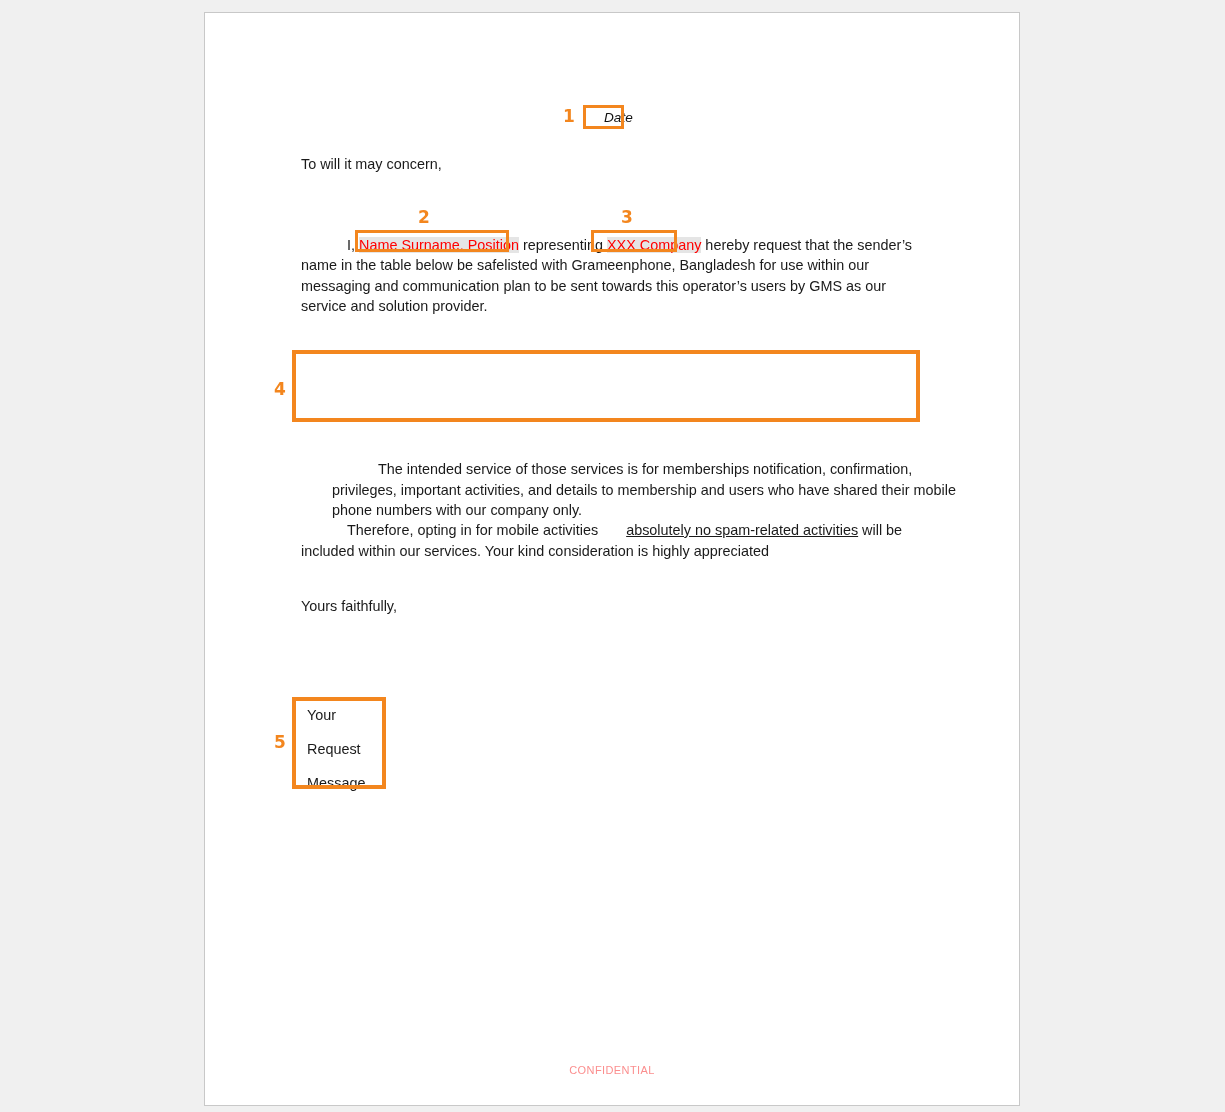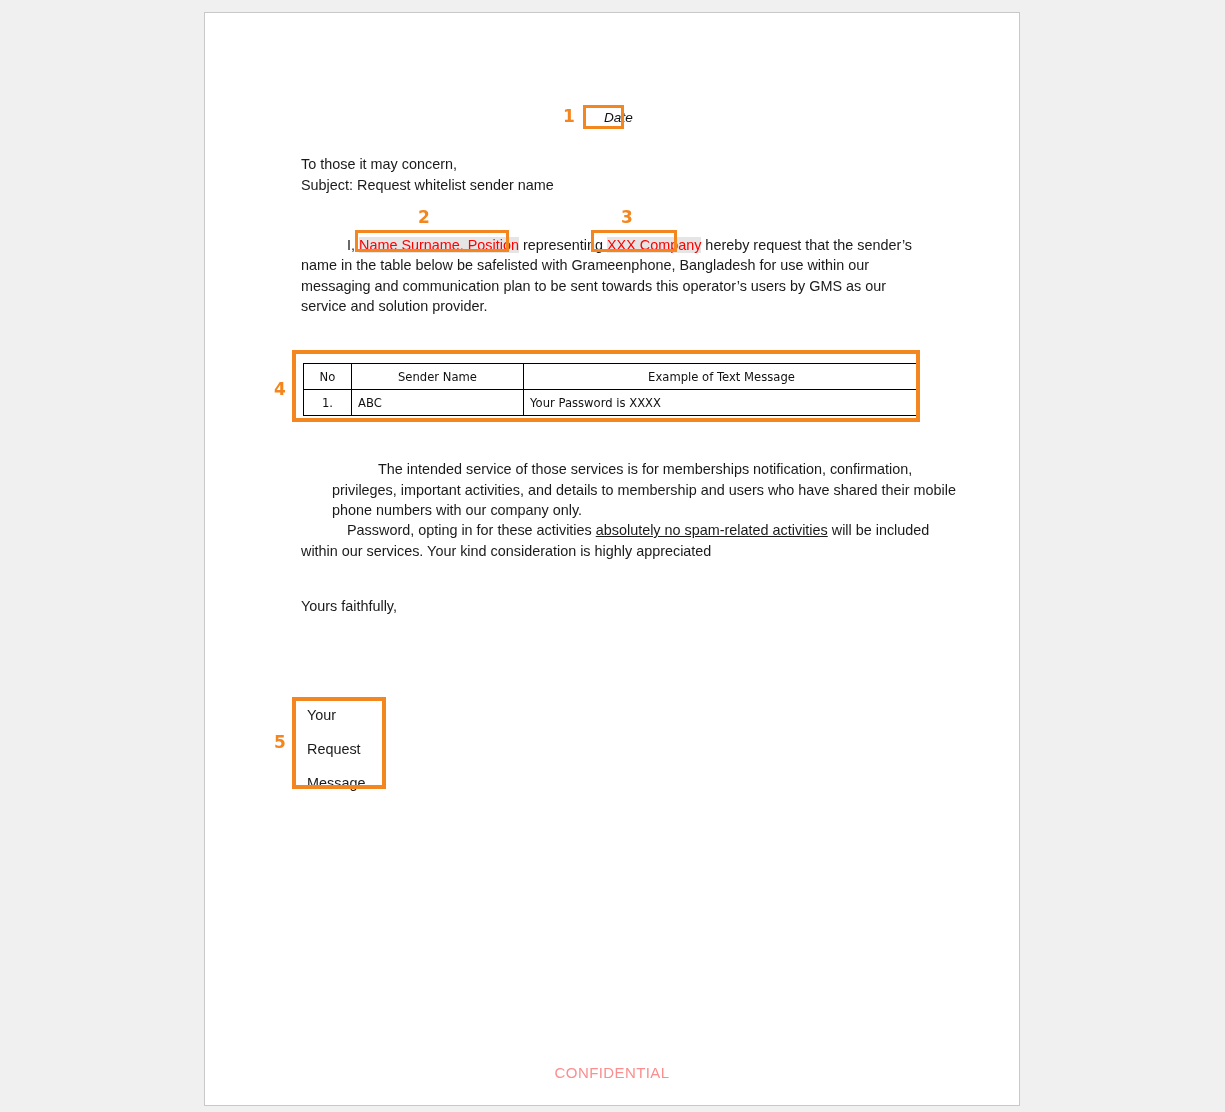--- a/index.html
+++ b/index.html
@@ -123,21 +123,21 @@
     left: 96px;
     top: 507px;
     width: 630px;
     font-size: 14.4px;
     line-height: 20.6px;
     color: #1a1a1a;
     font-family: "Liberation Sans", sans-serif;
   }
   #body-paragraph-2 .indent,
   #body-paragraph-3 .indent { display: inline-block; width: 46px; }
-  .underline-em { text-decoration: underline; }
+  .underline-em { text-decoration: underline; margin-left: 24px; }
 
   
   #closing-line {
     position: absolute;
     left: 96px;
     top: 583px;
     font-size: 14.4px;
     line-height: 21px;
     color: #1a1a1a;
     font-family: Liberation Sans, sans-serif;
@@ -160,21 +160,21 @@
   }
 
   
   #footer-confidential {
     position: absolute;
     left: 0;
     top: 1051px;
     width: 814px;
     text-align: center;
     font-family: "Liberation Sans", sans-serif;
-    font-size: 15px;
+    font-size: 11px;
     letter-spacing: 0.4px;
     color: #fb8e8e;
   }
 
   
   .anno-box {
     position: absolute;
     border: 3px solid #f3861e;
     box-sizing: border-box;
     pointer-events: none;
@@ -206,53 +206,34 @@
 </head>
 <body>
 
 <div id="page-sheet">
 
   <div id="date-line">
     <span id="date-value">Date</span>
   </div>
 
   <div id="salutation-block">
-    <div class="line">To those it may concern,</div>
-    <div class="line">Subject: Request whitelist sender name</div>
+    <div class="line">To will it may concern,</div>
   </div>
 
   <div id="body-paragraph-1">
     <span class="indent"></span><span>I, </span><span class="redfill">Name Surname, Position</span><span> representing </span><span class="redfill">XXX Company</span><span> hereby request that the sender’s name in the table below be safelisted with Grameenphone, Bangladesh for use within our messaging and communication plan to be sent towards this operator’s users by GMS as our service and solution provider.</span>
   </div>
 
-  <div id="sender-table-wrap">
-    <table class="sender-table">
-      <thead>
-        <tr>
-          <th class="col-no">No</th>
-          <th class="col-name">Sender Name</th>
-          <th class="col-msg">Example of Text Message</th>
-        </tr>
-      </thead>
-      <tbody>
-        <tr>
-          <td class="col-no">1.</td>
-          <td class="col-name">ABC</td>
-          <td class="col-msg">Your Password is XXXX</td>
-        </tr>
-      </tbody>
-    </table>
-  </div>
 
   <div id="body-paragraph-2">
     <span class="indent"></span><span>The intended service of those services is for memberships notification, confirmation, privileges, important activities, and details to membership and users who have shared their mobile phone numbers with our company only.</span>
   </div>
 
   <div id="body-paragraph-3">
-    <span class="indent"></span><span>Password, opting in for these activities </span><span class="underline-em">absolutely no spam-related activities</span><span> will be included within our services. Your kind consideration is highly appreciated</span>
+    <span class="indent"></span><span>Therefore, opting in for mobile activities </span><span class="underline-em">absolutely no spam-related activities</span><span> will be included within our services. Your kind consideration is highly appreciated</span>
   </div>
 
   <div id="closing-line">Yours faithfully,</div>
 
   <div id="signature-block">
     <div class="sig-line">Your</div>
     <div class="sig-line">Request</div>
     <div class="sig-line">Message</div>
   </div>
 

